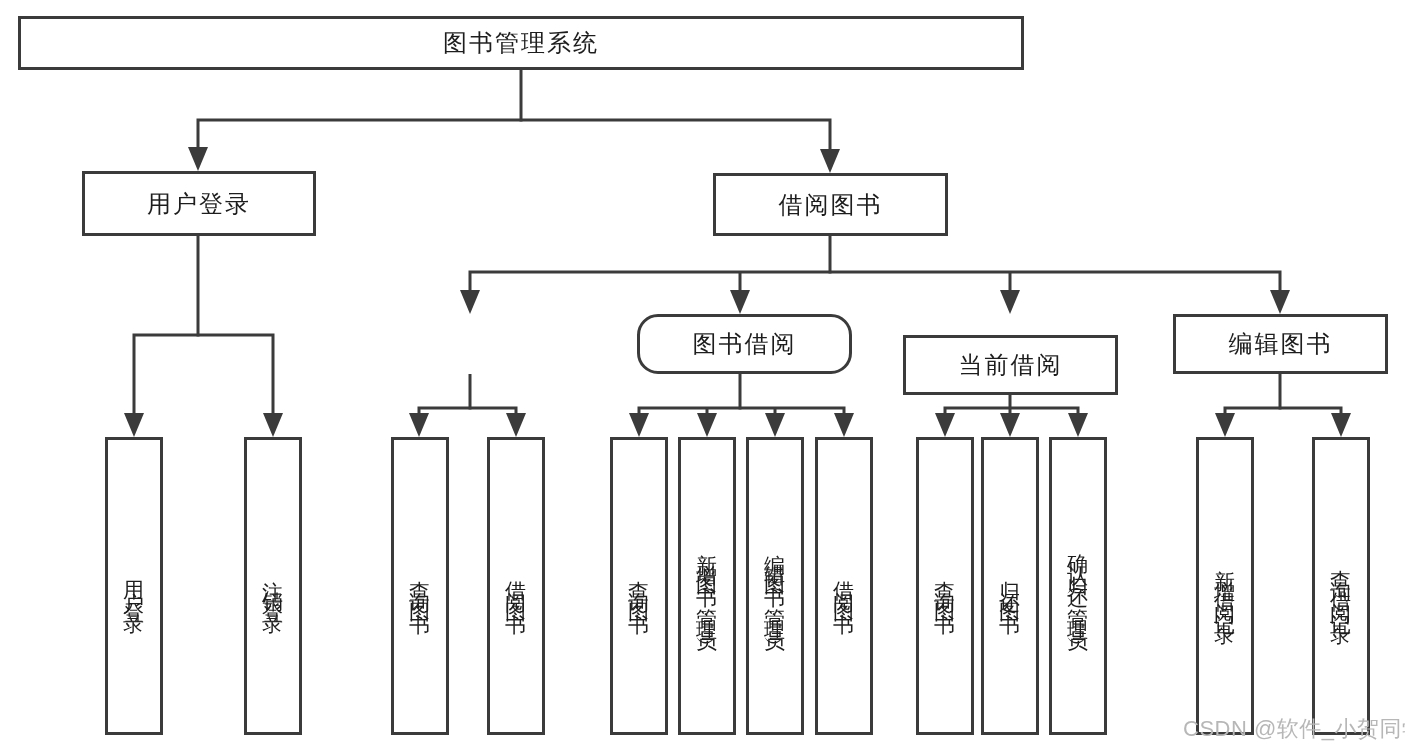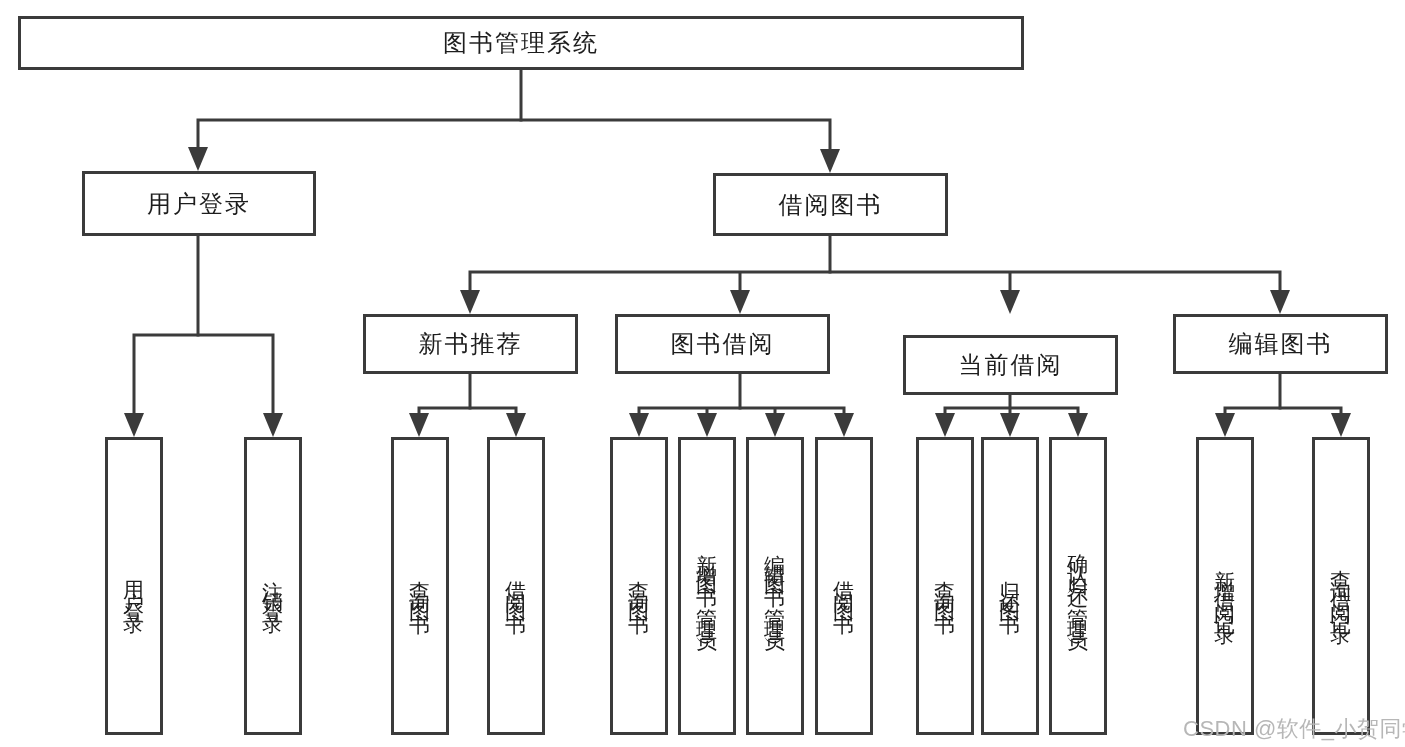--- a/index.html
+++ b/index.html
@@ -27,21 +27,21 @@
   .watermark{
     position:absolute;left:1183px;top:714px;z-index:3;
     font-size:22px;color:#b7b7b7;white-space:nowrap;letter-spacing:0.5px;
   }
   
   .n-root{left:18px;top:16px;width:1006px;height:54px;}
   .n-userlogin{left:82px;top:171px;width:234px;height:65px;}
   .n-bookmgmt{left:713px;top:173px;width:235px;height:63px;}
   .n-l3{top:314px;height:60px;width:215px;}
   .n-newbook{left:363px;}
-  .n-bookborrow{left:615px;}
+  .n-bookborrow{left:637px;border-radius:21px;}
   .n-currentborrow{left:903px;margin-top:21px;}
   .n-records{left:1173px;}
   .lf-1{left:105px;} .lf-2{left:244px;}
   .lf-3{left:391px;} .lf-4{left:487px;}
   .lf-5{left:610px;} .lf-6{left:678px;} .lf-7{left:746px;} .lf-8{left:815px;}
   .lf-9{left:916px;} .lf-10{left:981px;} .lf-11{left:1049px;}
   .lf-12{left:1196px;} .lf-13{left:1312px;}
 </style>
 </head>
 <body>
@@ -103,23 +103,20 @@
     <span>图书管理系统</span>
   </div>
 
   <div class="node hnode n-userlogin">
     <span>用户登录</span>
   </div>
   <div class="node hnode n-bookmgmt">
     <span>借阅图书</span>
   </div>
 
-  <div class="node hnode n-l3 n-newbook">
-    <span>新书推荐</span>
-  </div>
   <div class="node hnode n-l3 n-bookborrow">
     <span>图书借阅</span>
   </div>
   <div class="node hnode n-l3 n-currentborrow">
     <span>当前借阅</span>
   </div>
   <div class="node hnode n-l3 n-records">
     <span>编辑图书</span>
   </div>
 

